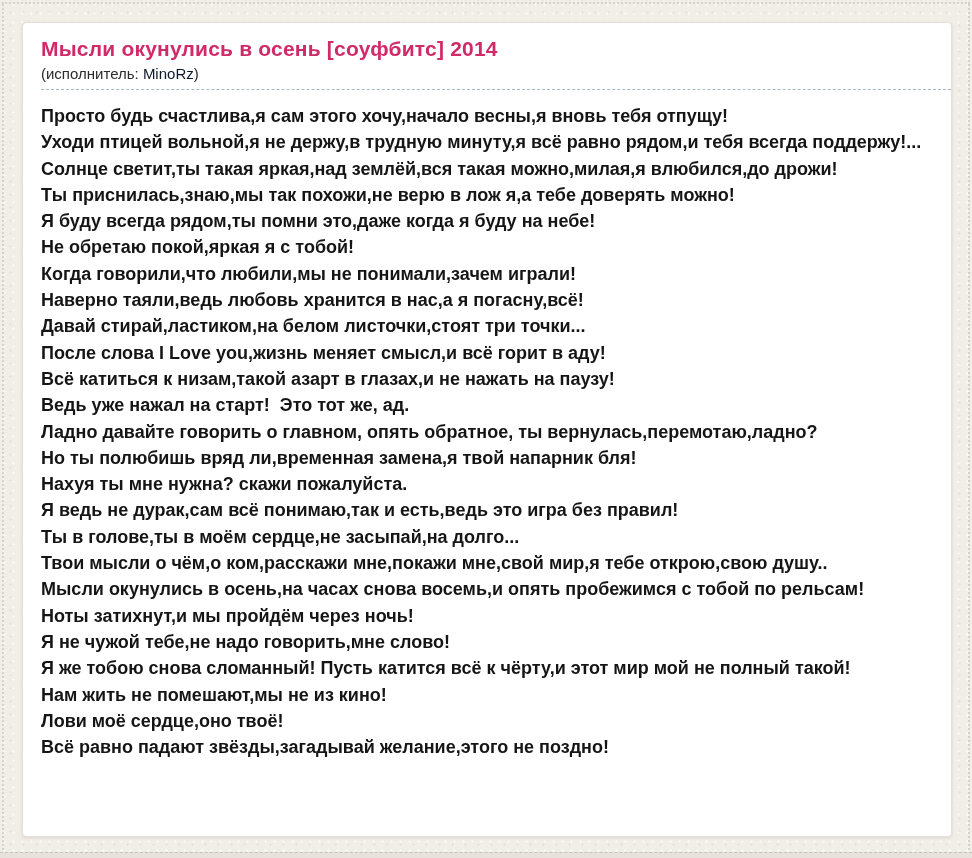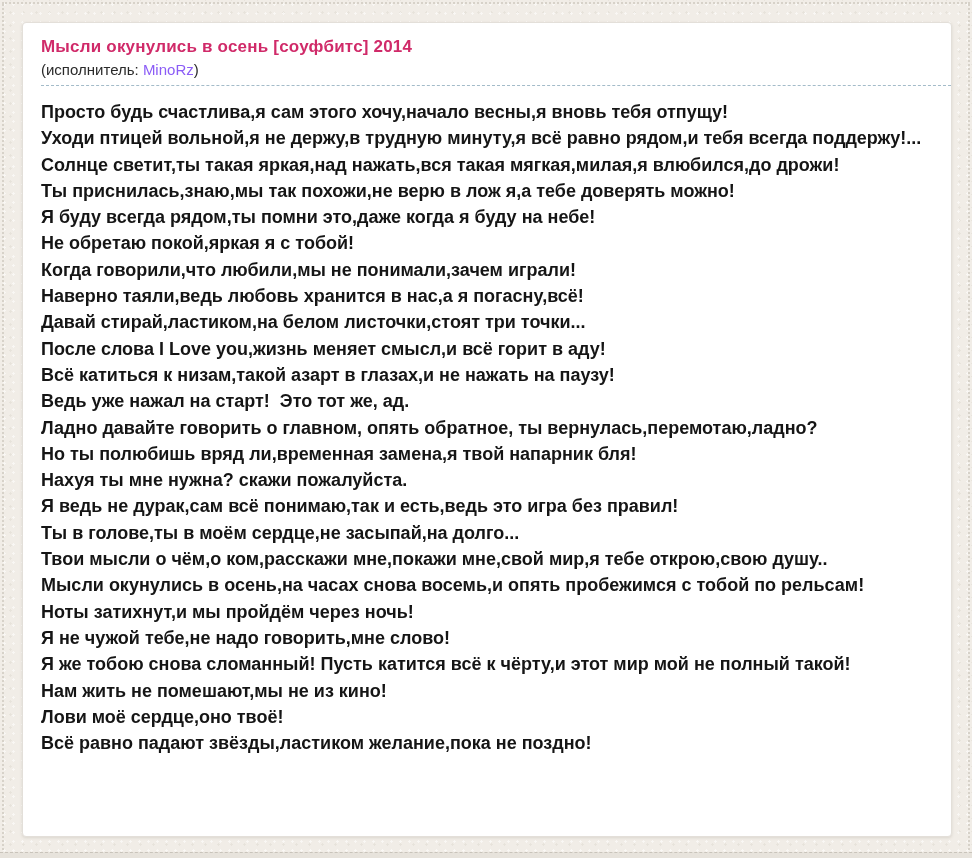--- a/index.html
+++ b/index.html
@@ -40,33 +40,33 @@
     box-sizing: border-box;
     background: #ffffff;
     border: 1px solid #e3dfd9;
     border-radius: 4px;
     box-shadow: 0 1px 3px rgba(120,110,95,0.18);
     padding: 14px 0 0 18px;
     overflow: hidden;
   }
   .song-title {
     margin: 0;
-    font-size: 17px;
+    font-size: 21px;
     font-weight: bold;
     color: #d02a69;
     letter-spacing: 0.2px;
     white-space: pre;
   }
   .artist-line {
     margin: 4px 0 0 0;
     font-size: 15px;
     color: #2a2a2a;
   }
   .artist-link {
-    color: #8b5cf6;
+    color: #0f172a;
     text-decoration: none;
     cursor: pointer;
   }
   .header-separator {
     height: 0;
     border-bottom: 1px dashed #a3bbc9;
     margin: 7px 0 0 0;
   }
   .lyrics {
     margin-top: 13px;
@@ -90,21 +90,21 @@
 
 <div class="card">
   <h1 class="song-title">Мысли окунулись в осень [соуфбитс] 2014</h1>
   <div class="artist-line">
     <span>(исполнитель: </span><span class="artist-link">MinoRz</span><span>)</span>
   </div>
   <div class="header-separator"></div>
   <div class="lyrics">
       <p class="lyric-line">Просто будь счастлива,я сам этого хочу,начало весны,я вновь тебя отпущу!</p>
       <p class="lyric-line">Уходи птицей вольной,я не держу,в трудную минуту,я всё равно рядом,и тебя всегда поддержу!...</p>
-      <p class="lyric-line">Солнце светит,ты такая яркая,над нажать,вся такая мягкая,милая,я влюбился,до дрожи!</p>
+      <p class="lyric-line">Солнце светит,ты такая яркая,над землёй,вся такая можно,милая,я влюбился,до дрожи!</p>
       <p class="lyric-line">Ты приснилась,знаю,мы так похожи,не верю в лож я,а тебе доверять можно!</p>
       <p class="lyric-line">Я буду всегда рядом,ты помни это,даже когда я буду на небе!</p>
       <p class="lyric-line">Не обретаю покой,яркая я с тобой!</p>
       <p class="lyric-line">Когда говорили,что любили,мы не понимали,зачем играли!</p>
       <p class="lyric-line">Наверно таяли,ведь любовь хранится в нас,а я погасну,всё!</p>
       <p class="lyric-line">Давай стирай,ластиком,на белом листочки,стоят три точки...</p>
       <p class="lyric-line">После слова I Love you,жизнь меняет смысл,и всё горит в аду!</p>
       <p class="lyric-line">Всё катиться к низам,такой азарт в глазах,и не нажать на паузу!</p>
       <p class="lyric-line">Ведь уже нажал на старт!  Это тот же, ад.</p>
       <p class="lyric-line">Ладно давайте говорить о главном, опять обратное, ты вернулась,перемотаю,ладно?</p>
@@ -112,15 +112,15 @@
       <p class="lyric-line">Нахуя ты мне нужна? скажи пожалуйста.</p>
       <p class="lyric-line">Я ведь не дурак,сам всё понимаю,так и есть,ведь это игра без правил!</p>
       <p class="lyric-line">Ты в голове,ты в моём сердце,не засыпай,на долго...</p>
       <p class="lyric-line">Твои мысли о чём,о ком,расскажи мне,покажи мне,свой мир,я тебе открою,свою душу..</p>
       <p class="lyric-line">Мысли окунулись в осень,на часах снова восемь,и опять пробежимся с тобой по рельсам!</p>
       <p class="lyric-line">Ноты затихнут,и мы пройдём через ночь!</p>
       <p class="lyric-line">Я не чужой тебе,не надо говорить,мне слово!</p>
       <p class="lyric-line">Я же тобою снова сломанный! Пусть катится всё к чёрту,и этот мир мой не полный такой!</p>
       <p class="lyric-line">Нам жить не помешают,мы не из кино!</p>
       <p class="lyric-line">Лови моё сердце,оно твоё!</p>
-      <p class="lyric-line">Всё равно падают звёзды,ластиком желание,пока не поздно!</p>
+      <p class="lyric-line">Всё равно падают звёзды,загадывай желание,этого не поздно!</p>
     </div>
 </div>
 
 </body></html>

